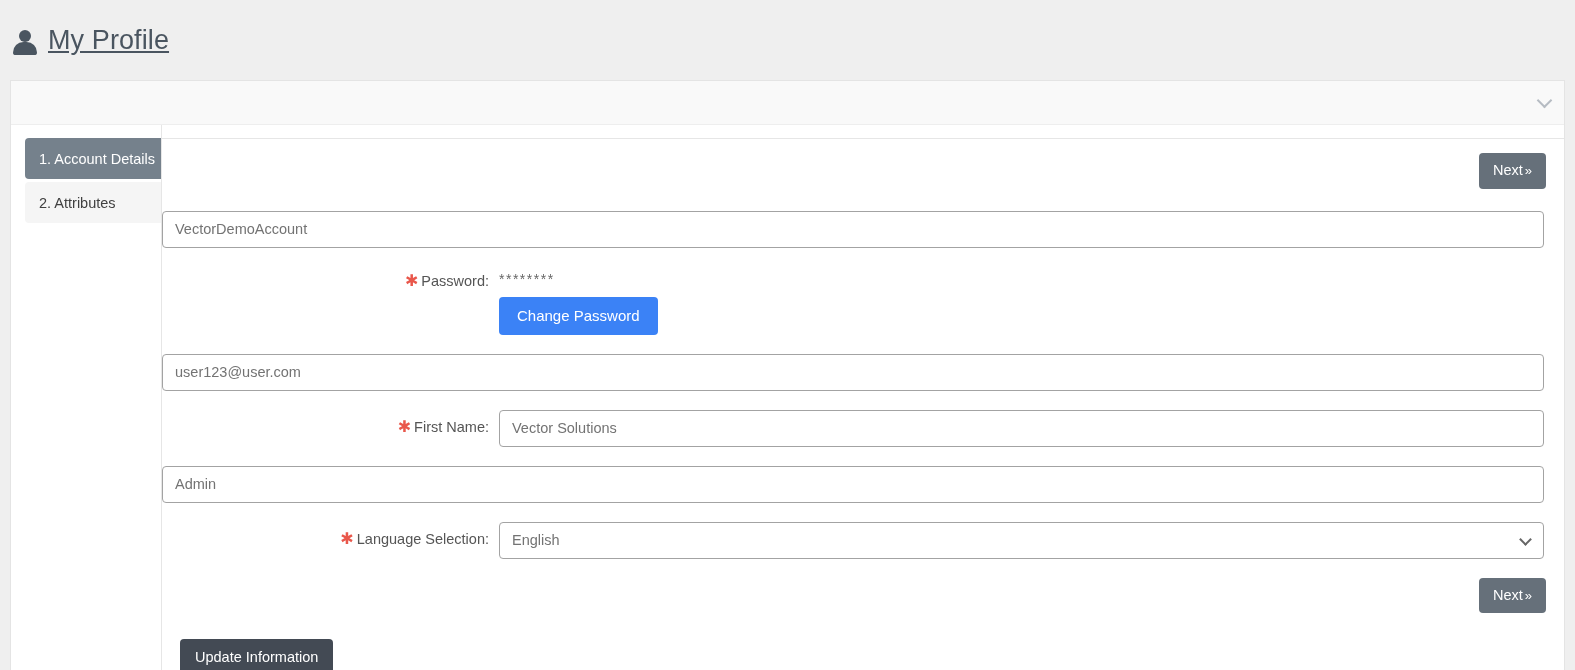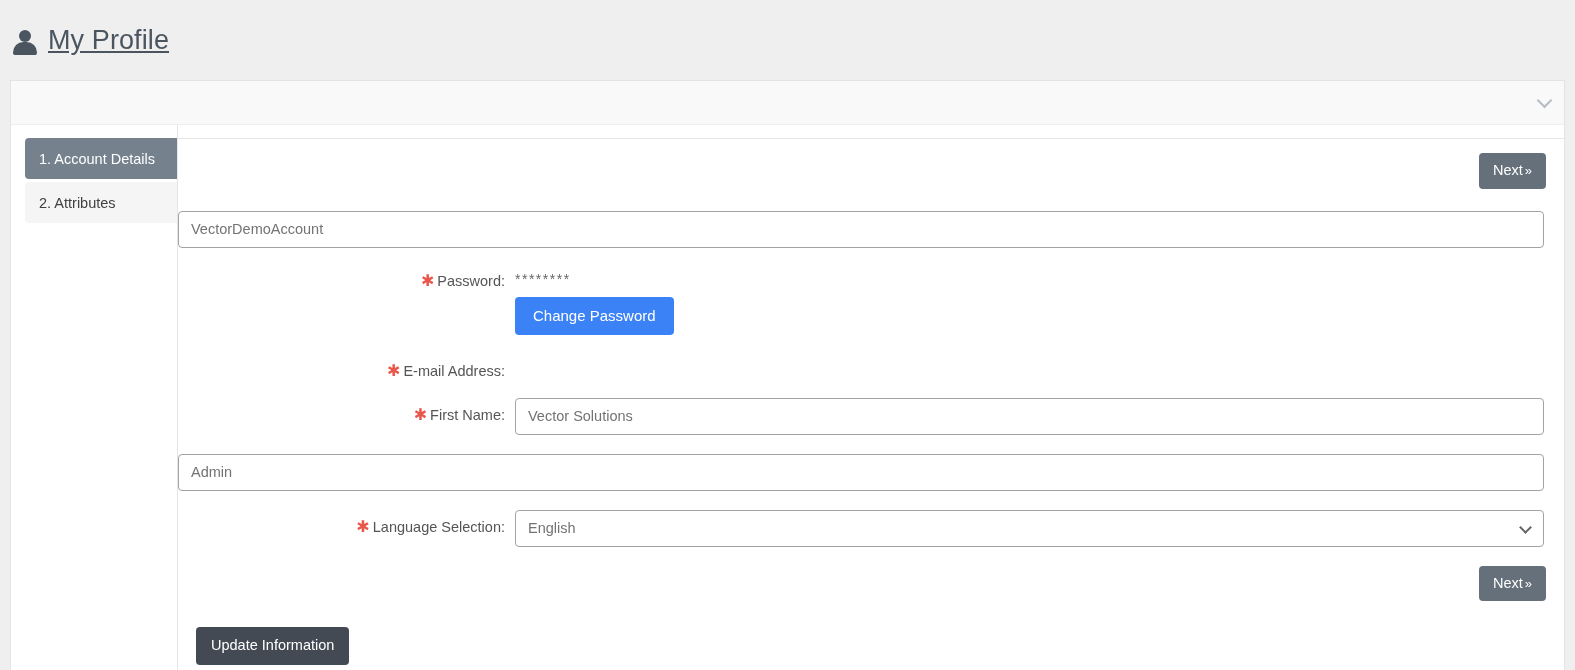--- a/index.html
+++ b/index.html
@@ -86,21 +86,21 @@
     margin-bottom: 4px;
   }
 
   
   .panel-body {
     display: flex;
     align-items: stretch;
     height: 545px;
   }
   .tabs {
-    width: 167px;
+    width: 151px;
     flex: none;
     padding: 13px 0 0 14px;
     box-sizing: border-box;
     border-right: 1px solid #e6e6e6;
   }
   .tab {
     height: 41px;
     display: flex;
     align-items: center;
     padding-left: 14px;
@@ -283,22 +283,22 @@
           <div class="form-label">
             <span class="req">✱</span><span>Password:</span>
           </div>
           <div class="form-field">
             <div class="pw-mask">********</div>
             <button class="btn btn-change-password">Change Password</button>
           </div>
         </div>
 
         <div class="form-row">
-          <div class="form-label">
-            <span class="req">✱</span><span>E-mail Address:</span>
+          <div class="form-field">
+            <input class="inp" type="text" value="user123@user.com" style="">
           </div>
         </div>
 
         <div class="form-row">
           <div class="form-label">
             <span class="req">✱</span><span>First Name:</span>
           </div>
           <div class="form-field">
             <input class="inp" type="text" value="Vector Solutions" style="">
           </div>

